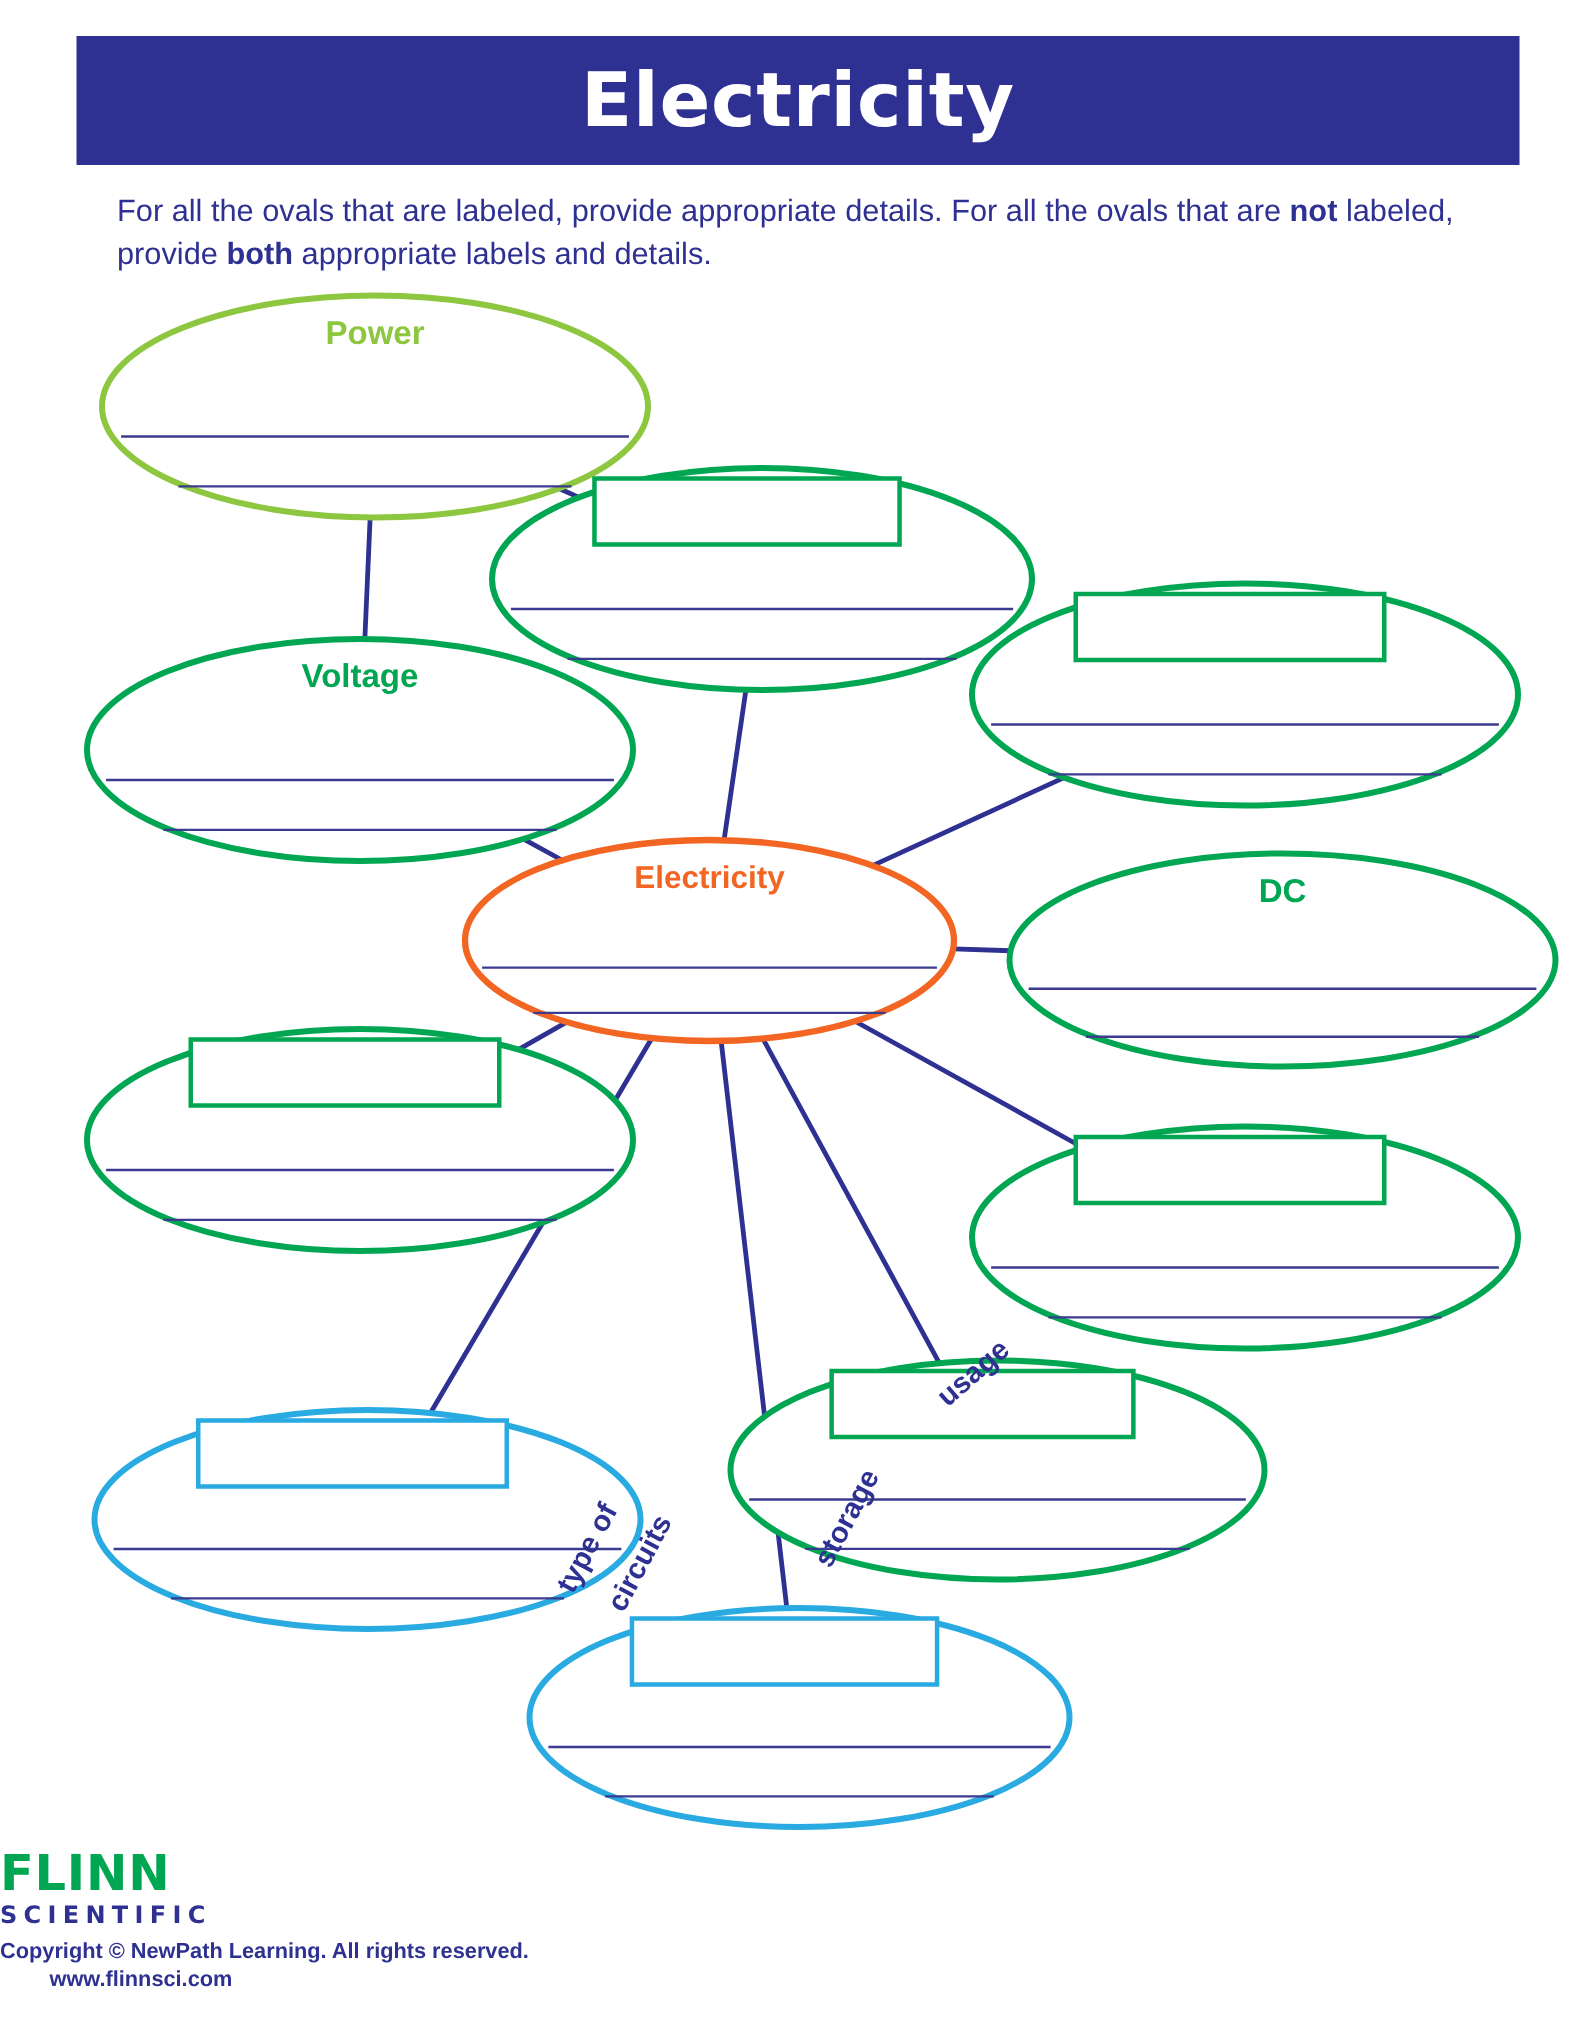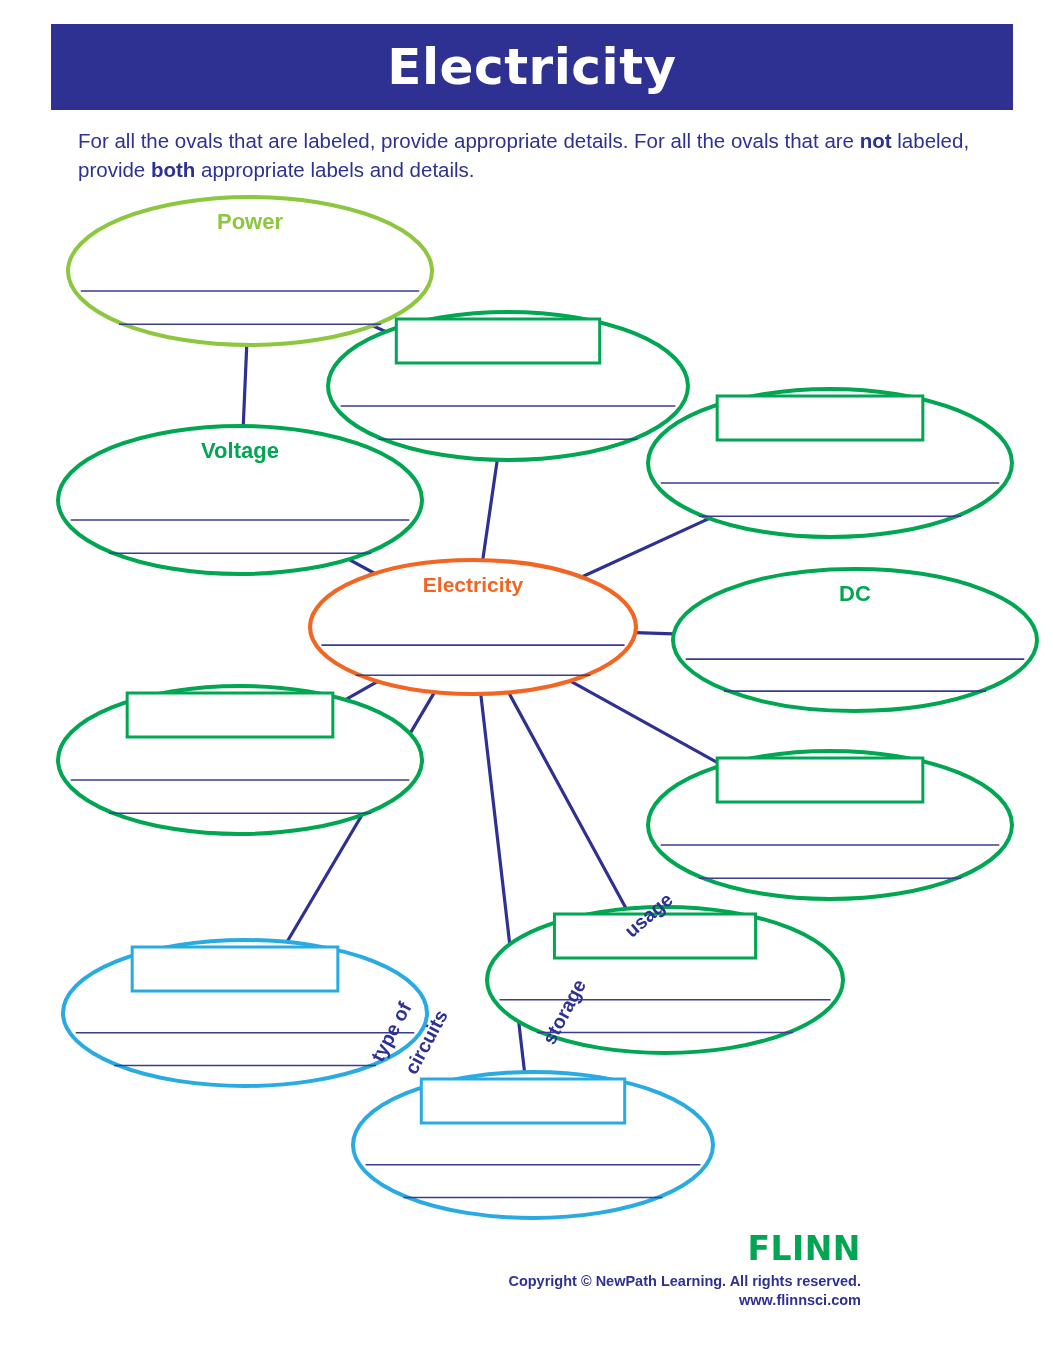--- a/index.html
+++ b/index.html
@@ -88,21 +88,21 @@
     fill: #2E3192;
     text-anchor: middle;
   }
 
   
   #footer {
     position: absolute;
     left: 0;
     top: 1232px;
     width: 861px;
-    text-align: right;
+    text-align: left;
   }
   #flinn-wordmark {
     font-family: "DejaVu Sans", sans-serif;
     font-size: 33px;
     font-weight: 700;
     color: #00A651;
     letter-spacing: 0.5px;
     line-height: 1.02;
   }
   #scientific-wordmark {
@@ -121,20 +121,21 @@
     color: #2E3192;
     margin-top: 6px;
     line-height: 1.35;
   }
   #website-line {
     font-family: "Liberation Sans", sans-serif;
     font-size: 14.5px;
     font-weight: 700;
     color: #2E3192;
     line-height: 1.35;
+    margin-left: 33px;
   }
 </style>
 </head>
 <body>
 
 <div id="header-banner">
   <div id="page-title">Electricity</div>
 </div>
 
 <div id="instructions">
@@ -228,15 +229,16 @@
         <text x="397" y="845" class="connector-label-text" transform="rotate(-62 397 845)">type of</text>
         <text x="432" y="855" class="connector-label-text" transform="rotate(-62 432 855)">circuits</text>
         <text x="570" y="825" class="connector-label-text" transform="rotate(-62 570 825)">storage</text>
         <text x="653" y="730" class="connector-label-text" transform="rotate(-41 653 730)">usage</text>
       </g>
   </svg>
 </div>
 
 <div id="footer">
   <div id="flinn-wordmark">FLINN</div>
+  <div id="scientific-wordmark">SCIENTIFIC</div>
   <div id="copyright-line">Copyright © NewPath Learning. All rights reserved.</div>
   <div id="website-line">www.flinnsci.com</div>
 </div>
 
 </body></html>

